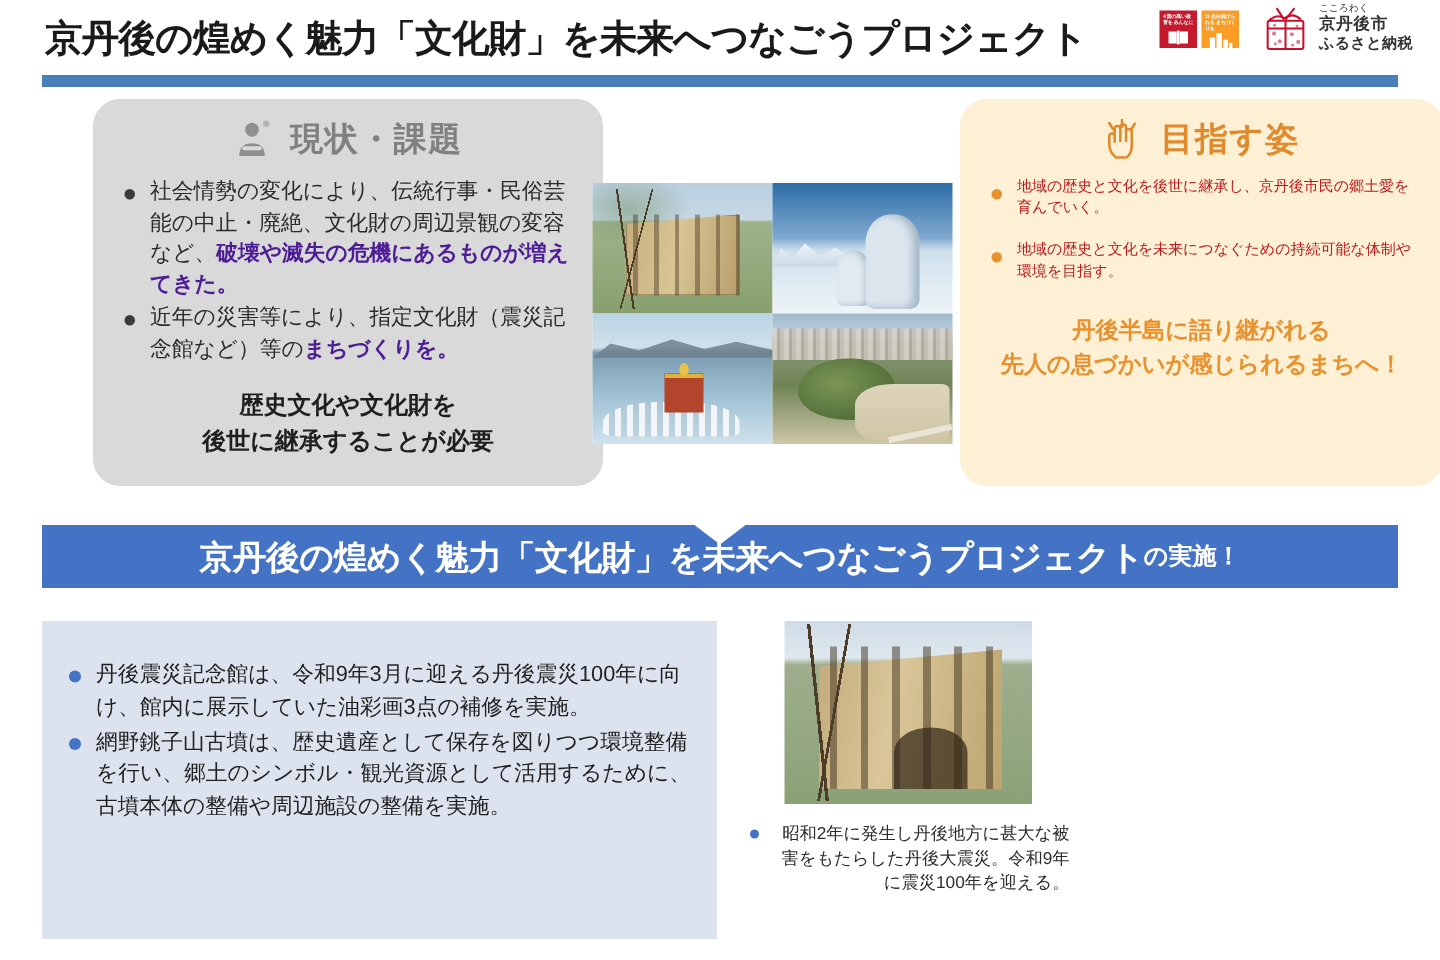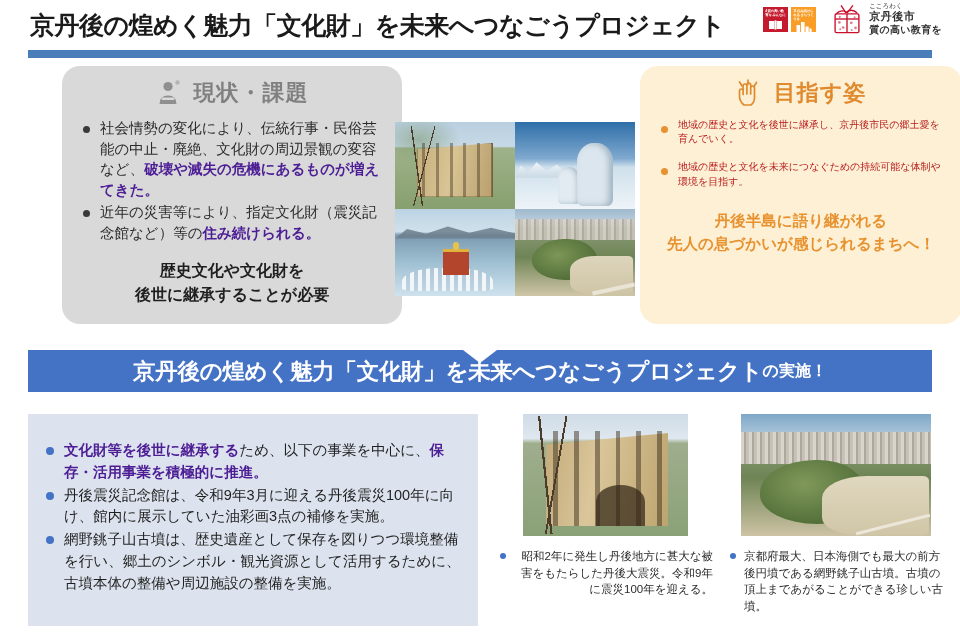--- a/index.html
+++ b/index.html
@@ -484,21 +484,21 @@
             <circle cx="30" cy="30.5" r="1.6"></circle>
           <circle cx="12" cy="32" r="1.2"></circle>
             <circle cx="29" cy="18" r="1.2"></circle>
           <circle cx="11.5" cy="17.5" r="1.2"></circle>
             <circle cx="25.5" cy="33" r="1.2"></circle>
         </g>
       </svg>
       <div class="furusato-text">
         <span class="furusato-small">こころわく</span>
         <span class="furusato-mid">京丹後市</span>
-        <span class="furusato-sub">質の高い教育を</span>
+        <span class="furusato-sub">ふるさと納税</span>
       </div>
     </div>
   </div>
 </div>
 
 <div class="top-rule"></div>
 
 <div class="upper">
 
   <div class="panel panel-left">
@@ -506,21 +506,21 @@
       <svg width="30" height="30" viewBox="0 0 30 30" aria-hidden="true">
         <circle cx="12" cy="8.5" r="4.6" fill="#8f8f8f"></circle>
         <circle cx="21.5" cy="4.5" r="2.2" fill="#b5b5b5"></circle>
         <path d="M3.5 26 q0 -8.5 8.5 -8.5 q8.5 0 8.5 8.5 z" fill="#8f8f8f"></path>
         <rect x="5.5" y="19.5" width="13" height="2.6" rx="1.3" fill="#d9d9d9"></rect>
       </svg>
       <span class="panel-head-title">現状・課題</span>
     </div>
     <ul class="bullets">
       <li><span>社会情勢の変化により、伝統行事・民俗芸能の中止・廃絶、文化財の周辺景観の変容など、</span><span class="hl-red">破壊や滅失の危機にあるものが増えてきた。</span></li>
-      <li><span>近年の災害等により、指定文化財（震災記念館など）等の</span><span class="hl-red">住み続けられる。</span></li>
+      <li><span>近年の災害等により、指定文化財（震災記念館など）等の</span><span class="hl-red">まちづくりを。</span></li>
     </ul>
     <div class="panel-left-foot" style="white-space:pre-line">歴史文化や文化財を
 後世に継承することが必要</div>
   </div>
 
   <div class="collage">
     <div class="ph-building">
         <div class="ph-branch"></div>
       </div>
     <div class="ph-snow">
@@ -564,40 +564,29 @@
 <div class="banner">
   <div class="banner-notch"></div>
   <span class="banner-main">京丹後の煌めく魅力「文化財」を未来へつなごうプロジェクト</span>
     <span class="banner-tail">の実施！</span>
 </div>
 
 <div class="lower">
 
   <div class="lower-text-panel">
     <ul>
-      <li><span class="hl-red">文化財等を後世に継承する</span><span>ため、以下の事業を中心に、</span><span class="hl-red">保存・活用事業を積極的に推進。</span></li>
       <li>丹後震災記念館は、令和9年3月に迎える丹後震災100年に向け、館内に展示していた油彩画3点の補修を実施。</li>
       <li>網野銚子山古墳は、歴史遺産として保存を図りつつ環境整備を行い、郷土のシンボル・観光資源として活用するために、古墳本体の整備や周辺施設の整備を実施。</li>
     </ul>
   </div>
 
   <div class="photo-col col-a">
     <div class="photo-frame ph-building2">
       <div class="bldg"></div>
       <div class="win"></div>
       <div class="arch"></div>
       <div class="tree"></div>
     </div>
     <div class="photo-caption">昭和2年に発生し丹後地方に甚大な被害をもたらした丹後大震災。令和9年に震災100年を迎える。</div>
   </div>
 
-  <div class="photo-col col-b">
-    <div class="photo-frame ph-aerial2">
-      <div class="sea"></div>
-      <div class="town2"></div>
-      <div class="mound2"></div>
-      <div class="sand2"></div>
-      <div class="road2"></div>
-    </div>
-    <div class="photo-caption">京都府最大、日本海側でも最大の前方後円墳である網野銚子山古墳。古墳の頂上まであがることができる珍しい古墳。</div>
-  </div>
 
 </div>
 
 </body></html>

